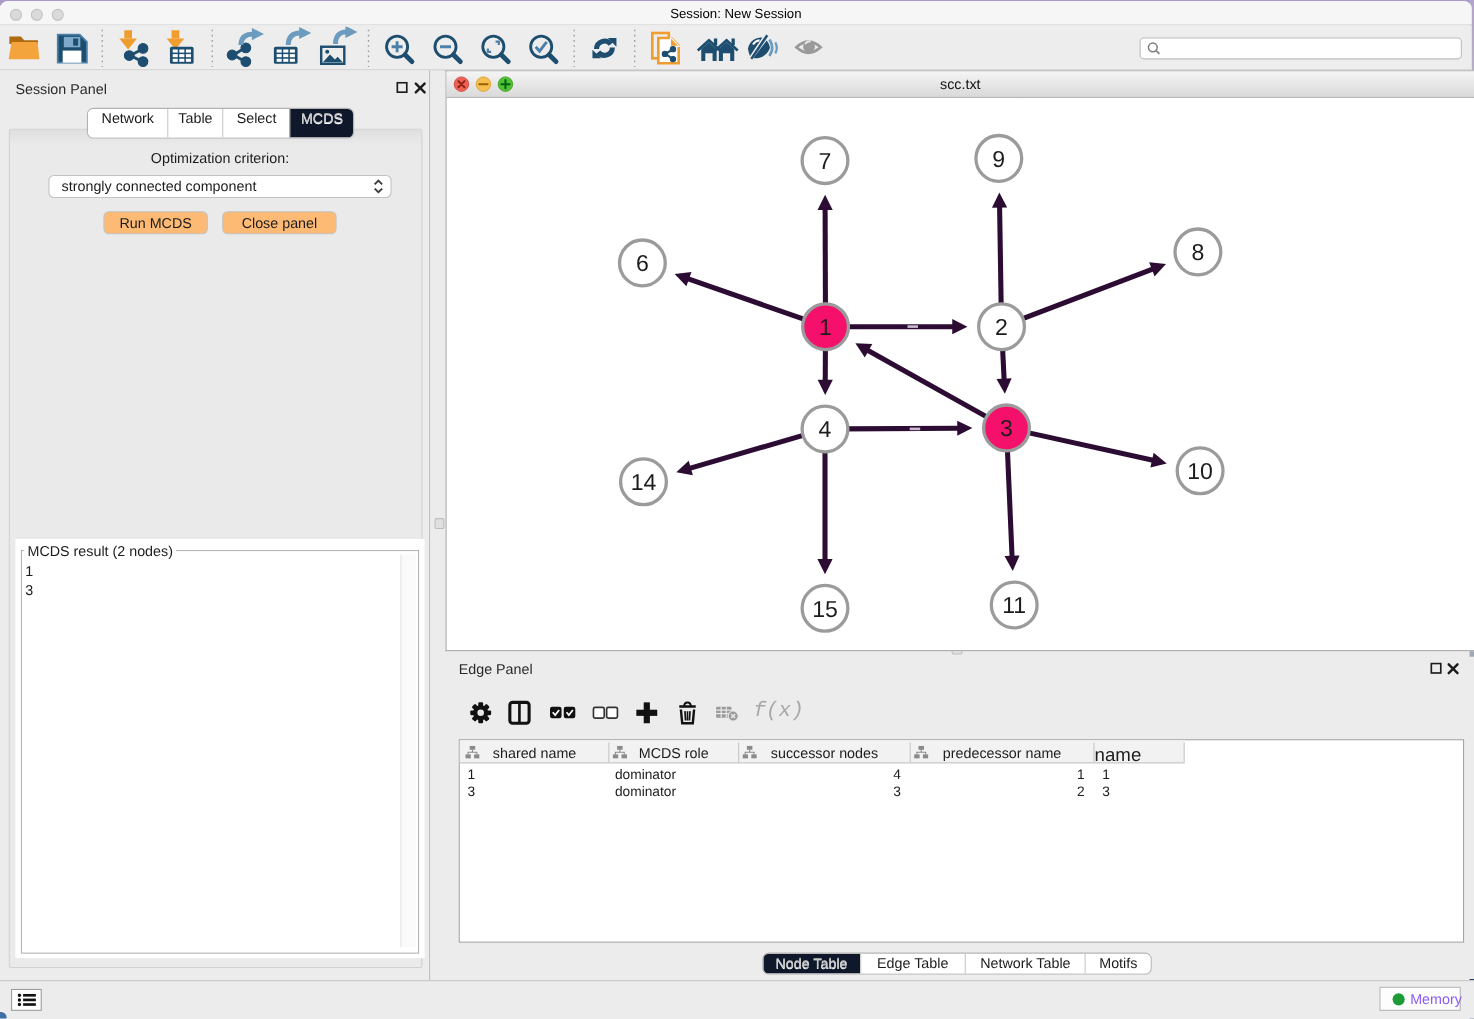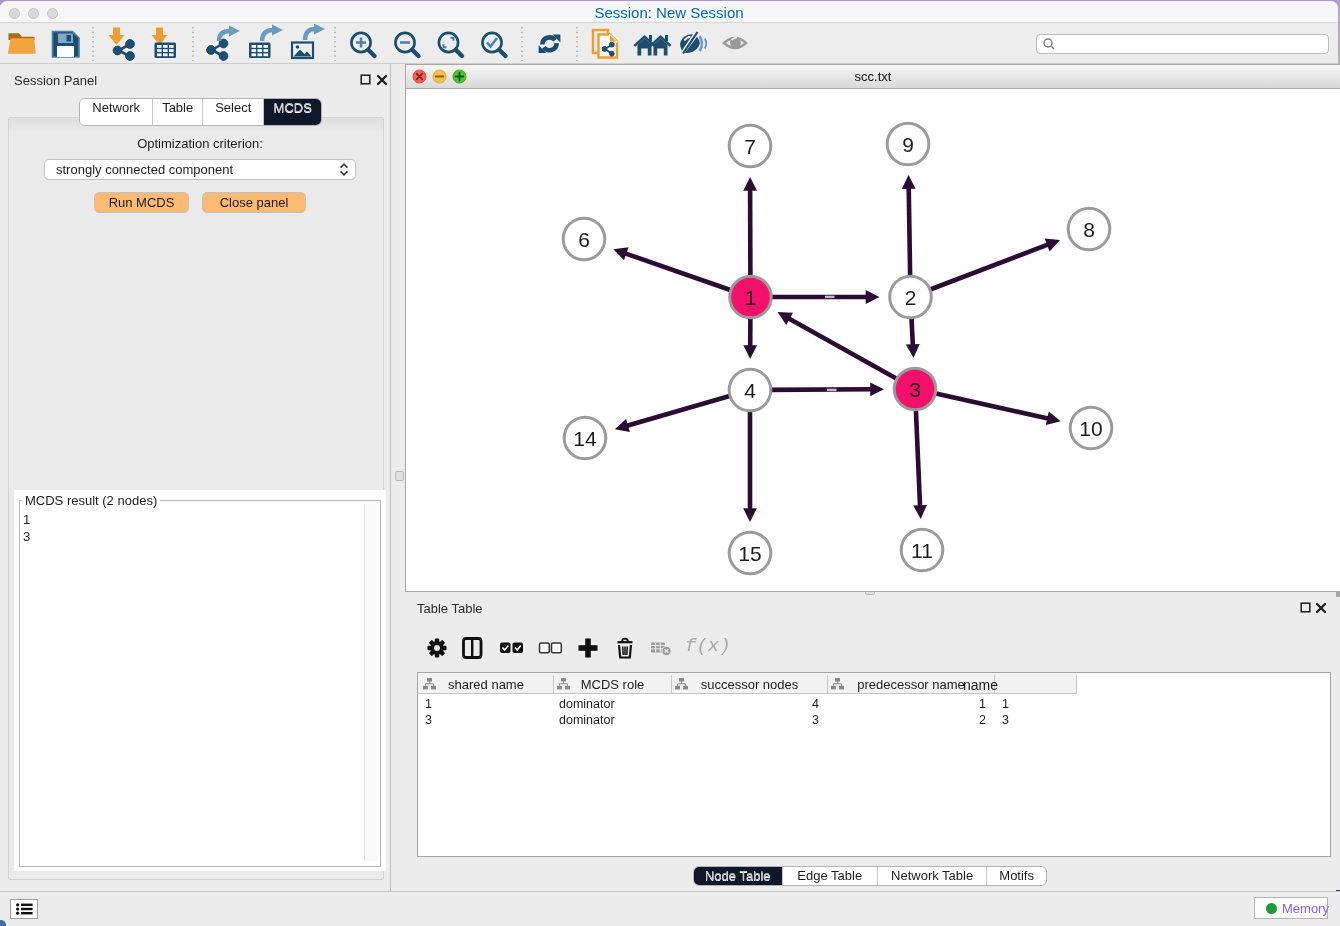--- a/index.html
+++ b/index.html
@@ -14,21 +14,21 @@
 </style>
 </head>
 <body>
 
 <div class="abs" style="left:0;top:0;width:1340px;height:5px;background:#ab97c8"></div>
 <div class="abs" style="left:1336px;top:0;width:4px;height:926px;background:linear-gradient(#b2a3cc,#b7b3c0 80px,#c6c4c4 300px,#9fa6b4 600px,#27416b 880px,#1d3a66)"></div>
 <div class="abs" style="left:0;top:1px;width:1338px;height:22px;background:#f6f6f6;border-radius:7px 7px 0 0;border-bottom:1px solid #d6d6d6"></div>
 <div class="abs" style="left:9px;top:7.5px;width:11px;height:11px;border-radius:50%;background:#dadada;border:1px solid #c3c3c3"></div>
 <div class="abs" style="left:28px;top:7.5px;width:11px;height:11px;border-radius:50%;background:#dadada;border:1px solid #c3c3c3"></div>
 <div class="abs" style="left:47px;top:7.5px;width:11px;height:11px;border-radius:50%;background:#dadada;border:1px solid #c3c3c3"></div>
-<div class="abs" style="left:0;top:2px;width:1338px;height:21px;line-height:21px;text-align:center;font-size:15px;color:#0369a1">Session: New Session</div>
+<div class="abs" style="left:0;top:2px;width:1338px;height:21px;line-height:21px;text-align:center;font-size:12px;color:#000000">Session: New Session</div>
 
 <div class="abs" style="left:0;top:23px;width:1338px;height:41px;background:#ededed;border-bottom:1px solid #cfcfcf"></div>
 <svg class="abs" style="left:0;top:24px" width="780" height="40" viewBox="0 0 780 40">
 
 <g stroke="#9a9a9a" stroke-width="1.2" stroke-dasharray="1.5 3.2">
 <line x1="93" y1="3" x2="93" y2="37"></line>
       <line x1="193" y1="3" x2="193" y2="37"></line>
 <line x1="335" y1="3" x2="335" y2="37"></line>
       <line x1="522" y1="3" x2="522" y2="37"></line>
 <line x1="577" y1="3" x2="577" y2="37"></line>
@@ -257,21 +257,21 @@
     <text x="922" y="557.5" font-size="21" fill="#1c1c1c" text-anchor="middle">11</text>
     <circle cx="585" cy="438" r="20.8" fill="#ffffff" stroke="#9b9b9b" stroke-width="3"></circle>
     <text x="585" y="445.5" font-size="21" fill="#1c1c1c" text-anchor="middle">14</text>
     <circle cx="750" cy="553" r="20.8" fill="#ffffff" stroke="#9b9b9b" stroke-width="3"></circle>
     <text x="750" y="560.5" font-size="21" fill="#1c1c1c" text-anchor="middle">15</text>
     <rect x="825" y="295.7" width="9.5" height="2.4" fill="#c8bacd"></rect>
     <rect x="827" y="388.7" width="9.5" height="2.4" fill="#c8bacd"></rect>
   </svg>
 
 <div class="abs" style="left:405px;top:597px;width:935px;height:293px;background:#ececec"></div>
-<div class="abs" style="left:417px;top:601px;font-size:13px;color:#2a2a2a">Table Table</div>
+<div class="abs" style="left:417px;top:601px;font-size:13px;color:#2a2a2a">Edge Panel</div>
 <svg class="abs" style="left:1300px;top:602px" width="11" height="11" viewBox="0 0 11 11">
     <rect x="1.2" y="1.2" width="8.6" height="8.6" fill="none" stroke="#1c1c1c" stroke-width="1.5"></rect>
   </svg>
 <svg class="abs" style="left:1315px;top:602px" width="12" height="12" viewBox="0 0 12 12">
     <path d="M2 2 L10 10 M10 2 L2 10" stroke="#1c1c1c" stroke-width="2.2" stroke-linecap="round"></path>
   </svg>
 <svg class="abs" style="left:420px;top:634px" width="300" height="30" viewBox="0 0 300 30">
 
 <g fill="#111">
 <g transform="translate(17,14)">
@@ -323,21 +323,21 @@
 <div class="abs" style="left:418px;top:673px;width:659px;height:21px;background:#f2f2f2;border-bottom:1px solid #c4c4c4"></div>
 <div class="abs" style="left:553px;top:675px;width:1px;height:18px;background:#c8c8c8"></div>
 <div class="abs" style="left:671px;top:675px;width:1px;height:18px;background:#c8c8c8"></div>
 <div class="abs" style="left:827px;top:675px;width:1px;height:18px;background:#c8c8c8"></div>
 <div class="abs" style="left:994px;top:675px;width:1px;height:18px;background:#c8c8c8"></div>
 <div class="abs" style="left:1076px;top:675px;width:1px;height:18px;background:#c8c8c8"></div>
 <div class="abs" style="left:418px;top:677px;width:136px;height:15px;text-align:center;font-size:13px;color:#1c1c1c">shared name</div>
 <div class="abs" style="left:554px;top:677px;width:117px;height:15px;text-align:center;font-size:13px;color:#1c1c1c">MCDS role</div>
 <div class="abs" style="left:672px;top:677px;width:155px;height:15px;text-align:center;font-size:13px;color:#1c1c1c">successor nodes</div>
 <div class="abs" style="left:828px;top:677px;width:166px;height:15px;text-align:center;font-size:13px;color:#1c1c1c">predecessor name</div>
-<div class="abs" style="left:940px;top:677px;width:81px;height:15px;text-align:center;font-size:14px;color:#1c1c1c">name</div>
+<div class="abs" style="left:995px;top:677px;width:81px;height:15px;text-align:left;font-size:17px;color:#1c1c1c">name</div>
 <svg class="abs" style="left:423px;top:678px" width="13" height="12" viewBox="0 0 13 12">
     <g fill="#8a8a8a">
       <rect x="4" y="0" width="5" height="3.6"></rect>
       <rect x="0" y="7.8" width="5" height="3.6"></rect>
       <rect x="8" y="7.8" width="5" height="3.6"></rect>
     </g>
     <path d="M6.5 3.6 v2.2 M2.5 7.8 v-2 h8 v2" fill="none" stroke="#8a8a8a" stroke-width="1"></path>
   </svg>
 <svg class="abs" style="left:557px;top:678px" width="13" height="12" viewBox="0 0 13 12">
     <g fill="#8a8a8a">

